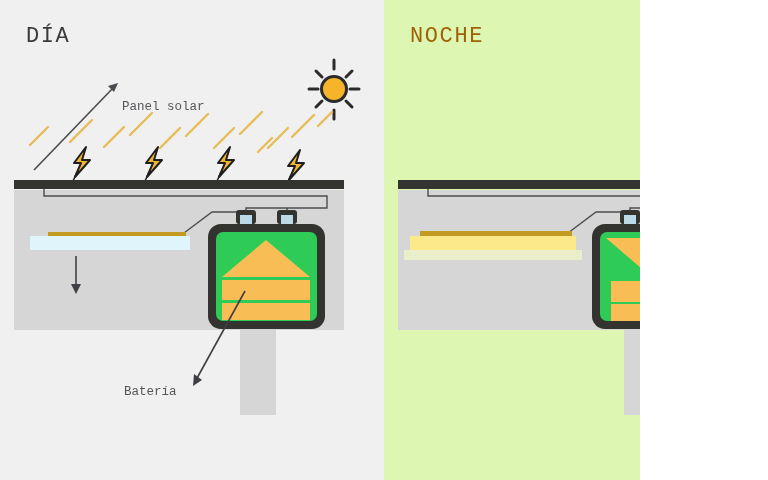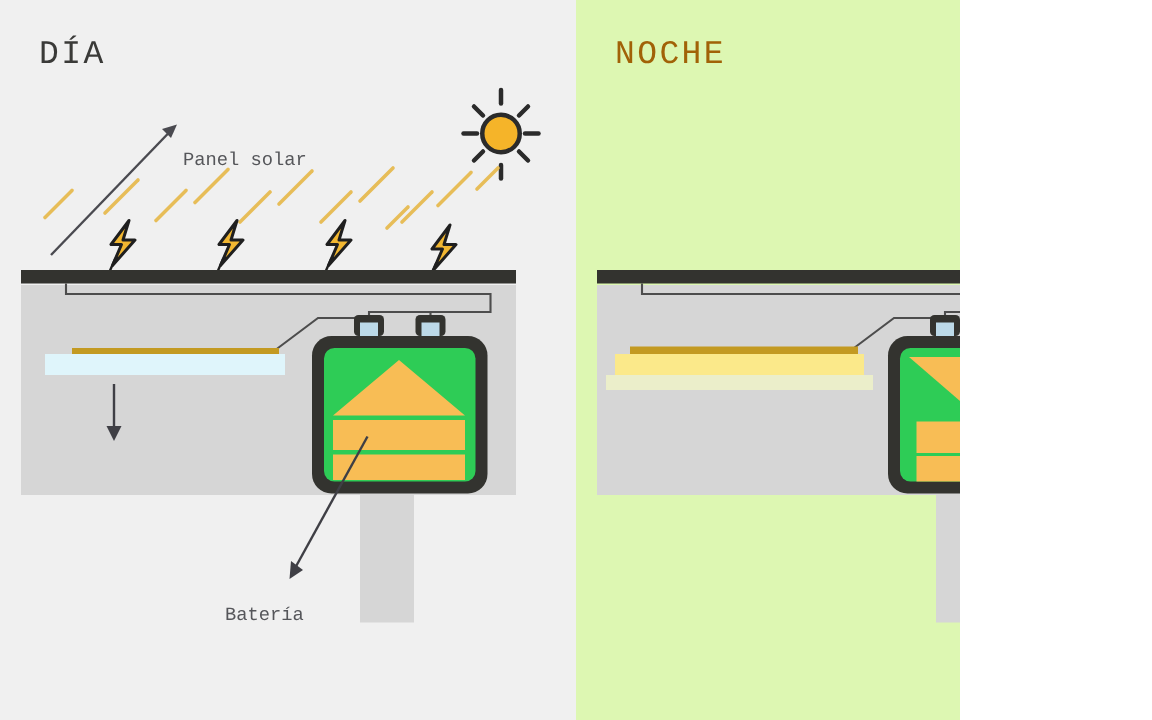--- a/index.html
+++ b/index.html
@@ -44,21 +44,21 @@
 
   .lbl {
     position: absolute;
     color: #55565a;
     font-size: 12.5px;
     line-height: 17px;
     white-space: pre;
   }
   #lbl-panel-solar { left: 122px; top: 71px; margin-top: 28px; }
   #lbl-luminaria   { left: 52px;  top: 303px; }
-  #lbl-bateria     { left: 124px; top: 402px; margin-left: 26px; }
+  #lbl-bateria     { left: 124px; top: 384px; }
 </style>
 </head>
 <body>
 
 <div id="stage">
 
   <div class="panel" id="panel-day">
 
     <div class="panel-title">DÍA</div>
 

